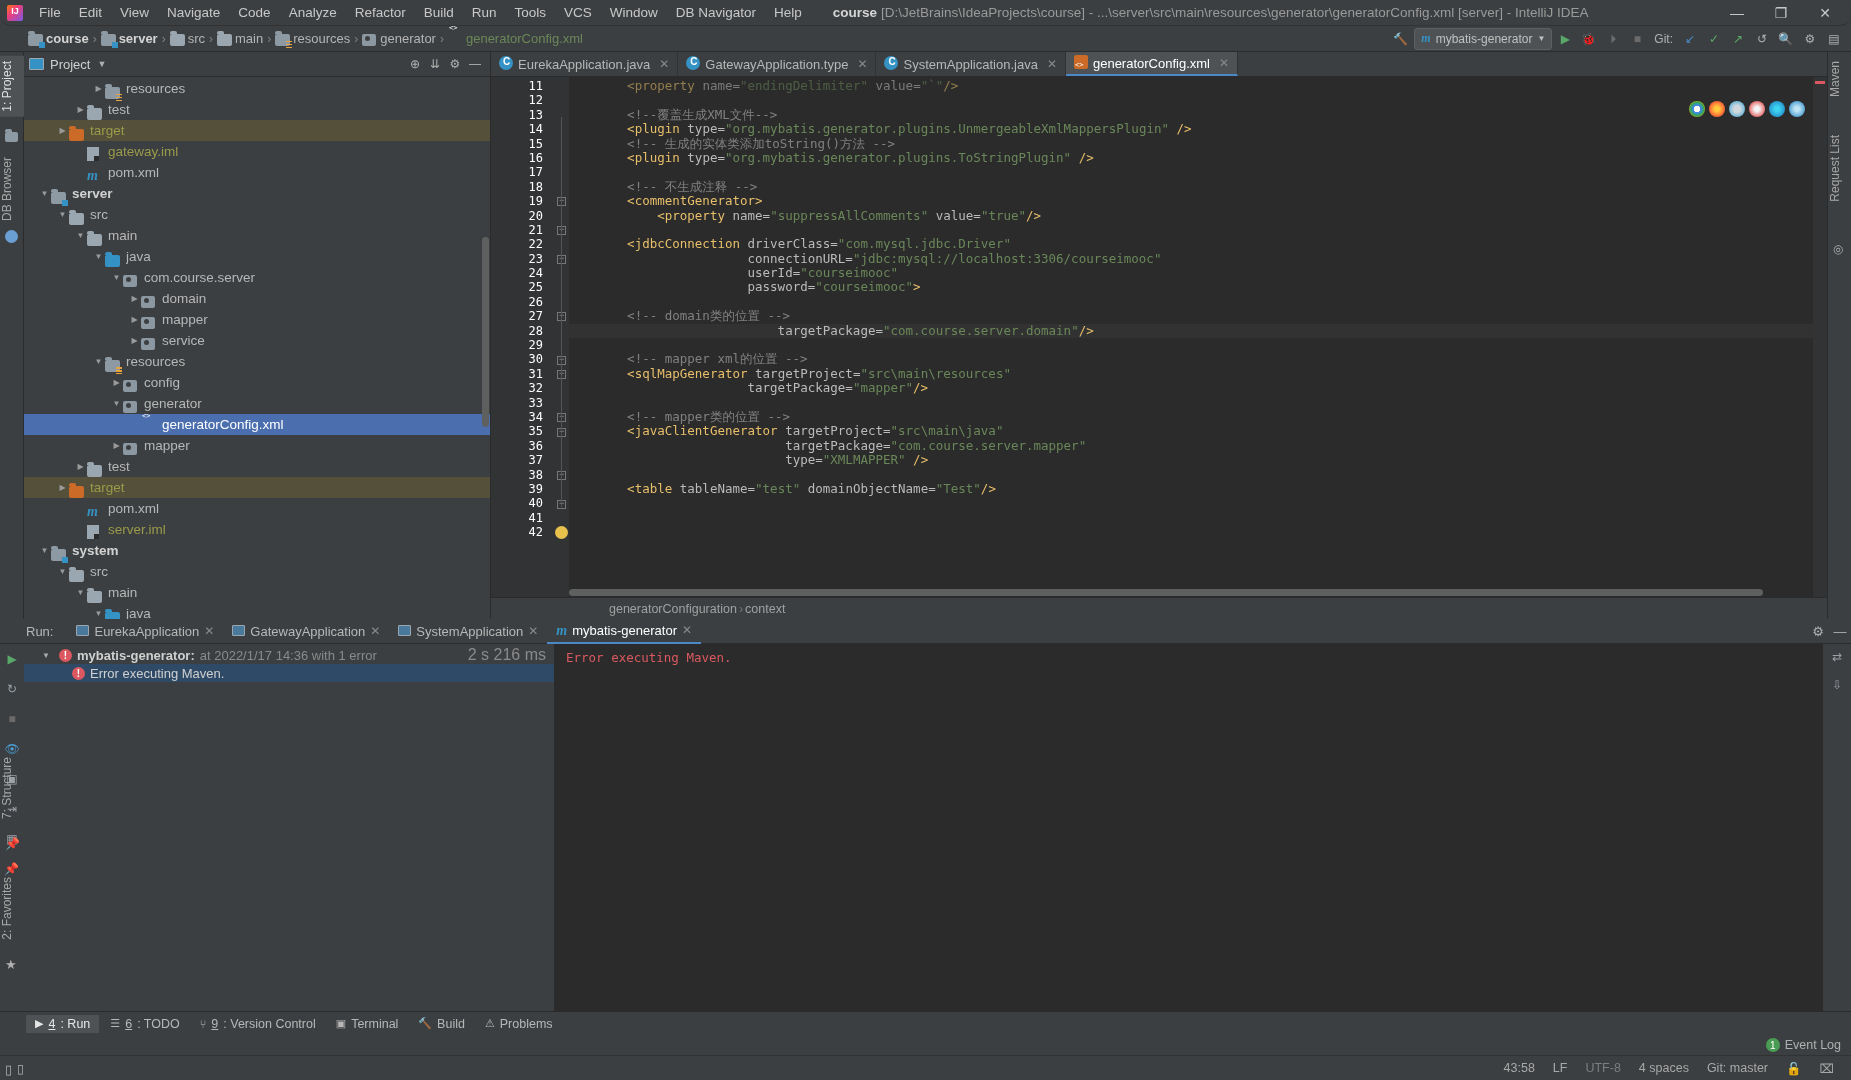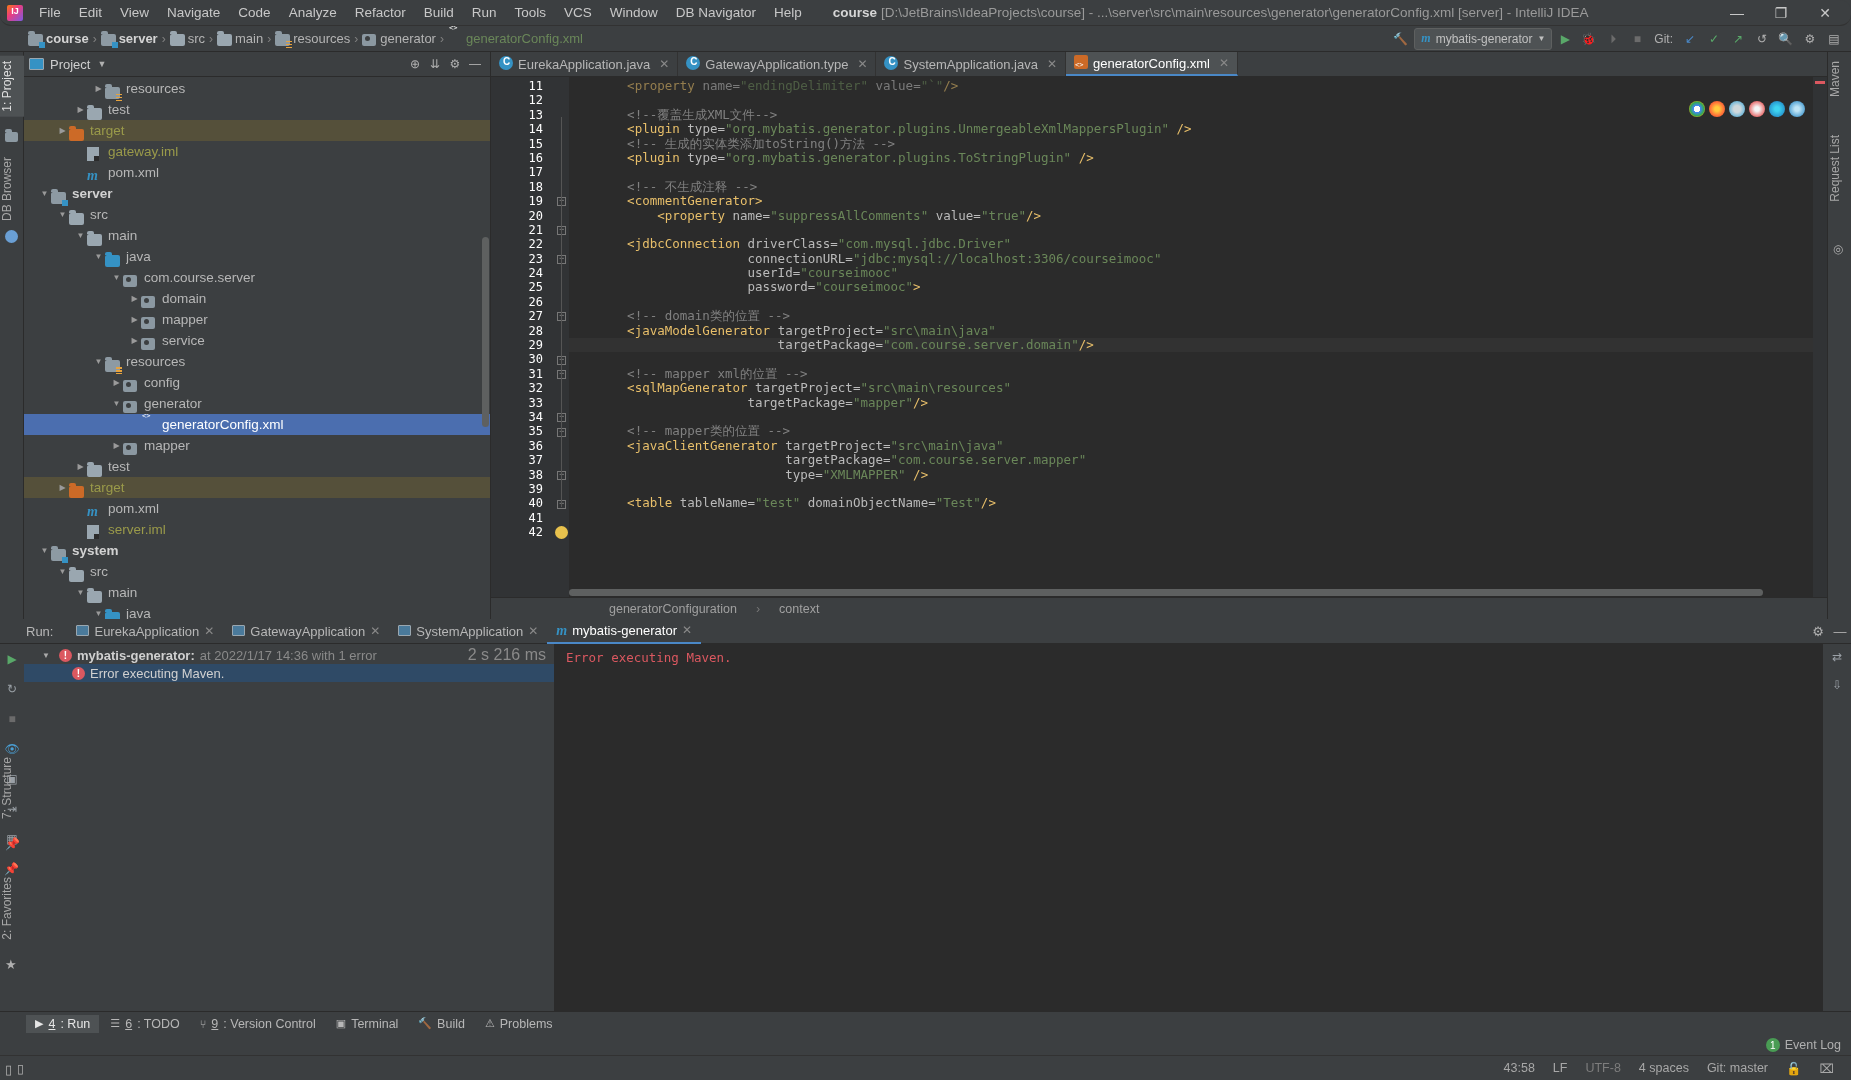--- a/index.html
+++ b/index.html
@@ -175,21 +175,21 @@
   .hscroll {
     position: absolute; left: 78px; right: 14px; bottom: 0; height: 8px; background: transparent;
   }
   .hscroll-thumb { position: absolute; left: 0; width: 96%; height: 7px; background: #5e6060; border-radius: 4px; }
 
   .browseicons { position: absolute; right: 22px; top: 24px; display: flex; gap: 4px; }
   .bi { width: 16px; height: 16px; border-radius: 50%; }
 
   .breadtrail {
     height: 22px; flex: 0 0 22px; background: #3c3f41; display: flex; align-items: center;
-    padding-left: 118px; font-size: 12.5px; color: #a0a0a0; gap: 19px;
+    padding-left: 118px; font-size: 12.5px; color: #a0a0a0; gap: 2px;
     border-top: 1px solid #2b2b2b;
   }
 
   
   .runpanel { height: 392px; flex: 0 0 392px; display: flex; flex-direction: column; background: #3c3f41; }
   .runtabs {
     height: 25px; flex: 0 0 25px; display: flex; align-items: center; background: #3c3f41;
     padding-left: 26px; border-bottom: 1px solid #2b2b2b; position: relative;
   }
   .runlabel { font-size: 13px; color: #b7b7b7; margin-right: 14px; }
@@ -636,21 +636,20 @@
             <div class="cline">    <span class="cmt">&lt;!-- 不生成注释 --&gt;</span></div>
             <div class="cline">    <span class="tag">&lt;commentGenerator</span><span class="tag">&gt;</span></div>
             <div class="cline">        <span class="tag">&lt;property</span> <span class="attr">name</span>=<span class="str">"suppressAllComments"</span> <span class="attr">value</span>=<span class="str">"true"</span><span class="tag">/&gt;</span></div>
             <div class="cline"></div>
             <div class="cline">    <span class="tag">&lt;jdbcConnection</span> <span class="attr">driverClass</span>=<span class="str">"com.mysql.jdbc.Driver"</span></div>
             <div class="cline">                    connectionURL=<span class="str">"jdbc:mysql://localhost:3306/courseimooc"</span></div>
             <div class="cline">                    userId=<span class="str">"courseimooc"</span></div>
             <div class="cline">                    password=<span class="str">"courseimooc"</span><span class="tag">&gt;</span></div>
             <div class="cline"></div>
             <div class="cline">    <span class="cmt">&lt;!-- domain类的位置 --&gt;</span></div>
-            <div class="cline">    <span class="tag">&lt;javaModelGenerator</span> <span class="attr">targetProject</span>=<span class="str">"src\main\java"</span></div>
             <div class="cline hl-sel-line">                        targetPackage=<span class="str">"com.course.server.domain"</span><span class="tag">/&gt;</span></div>
             <div class="cline"></div>
             <div class="cline">    <span class="cmt">&lt;!-- mapper xml的位置 --&gt;</span></div>
             <div class="cline">    <span class="tag">&lt;sqlMapGenerator</span> <span class="attr">targetProject</span>=<span class="str">"src\main\resources"</span></div>
             <div class="cline">                    targetPackage=<span class="str">"mapper"</span><span class="tag">/&gt;</span></div>
             <div class="cline"></div>
             <div class="cline">    <span class="cmt">&lt;!-- mapper类的位置 --&gt;</span></div>
             <div class="cline">    <span class="tag">&lt;javaClientGenerator</span> <span class="attr">targetProject</span>=<span class="str">"src\main\java"</span></div>
             <div class="cline">                         targetPackage=<span class="str">"com.course.server.mapper"</span></div>
             <div class="cline">                         type=<span class="str">"XMLMAPPER"</span> <span class="tag">/&gt;</span></div>

